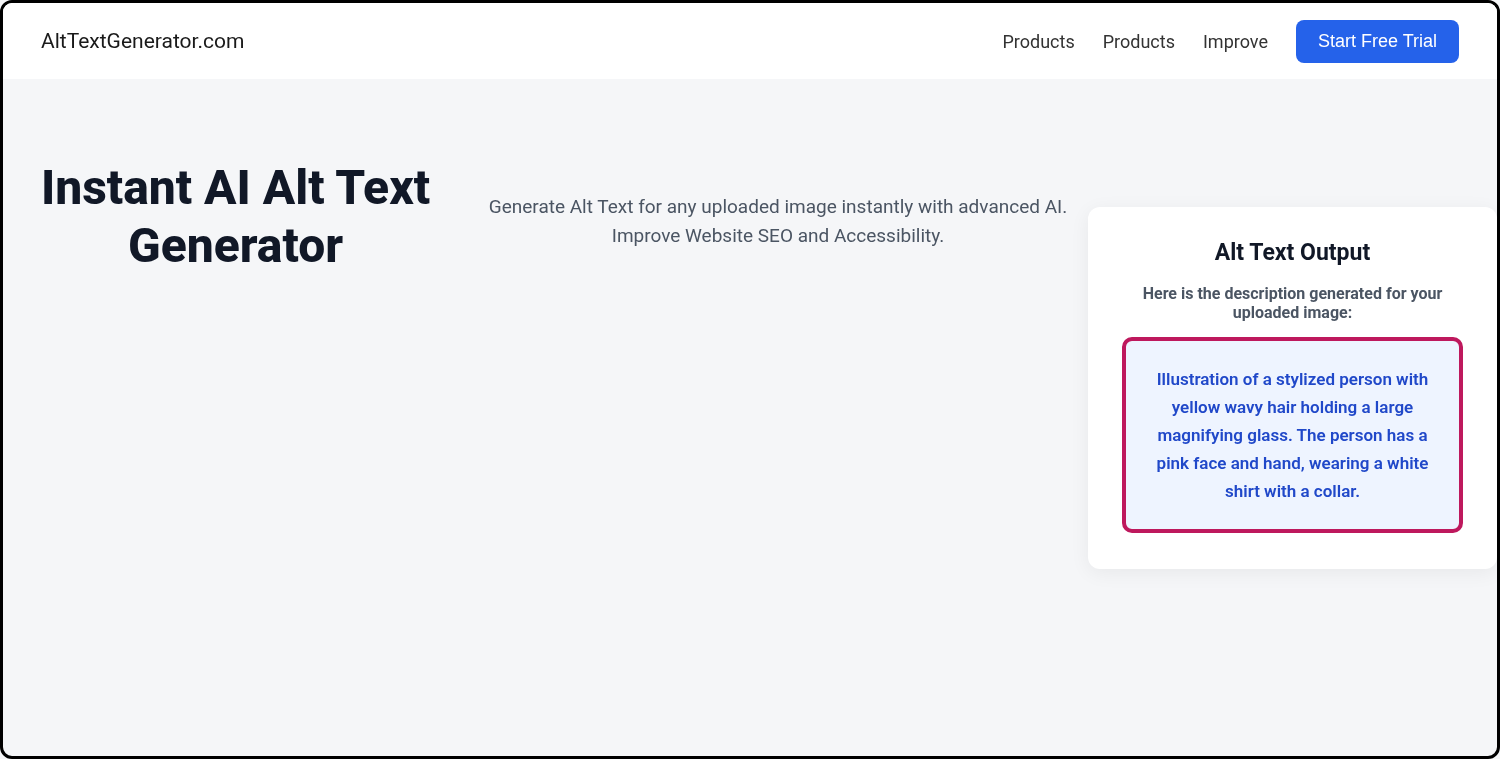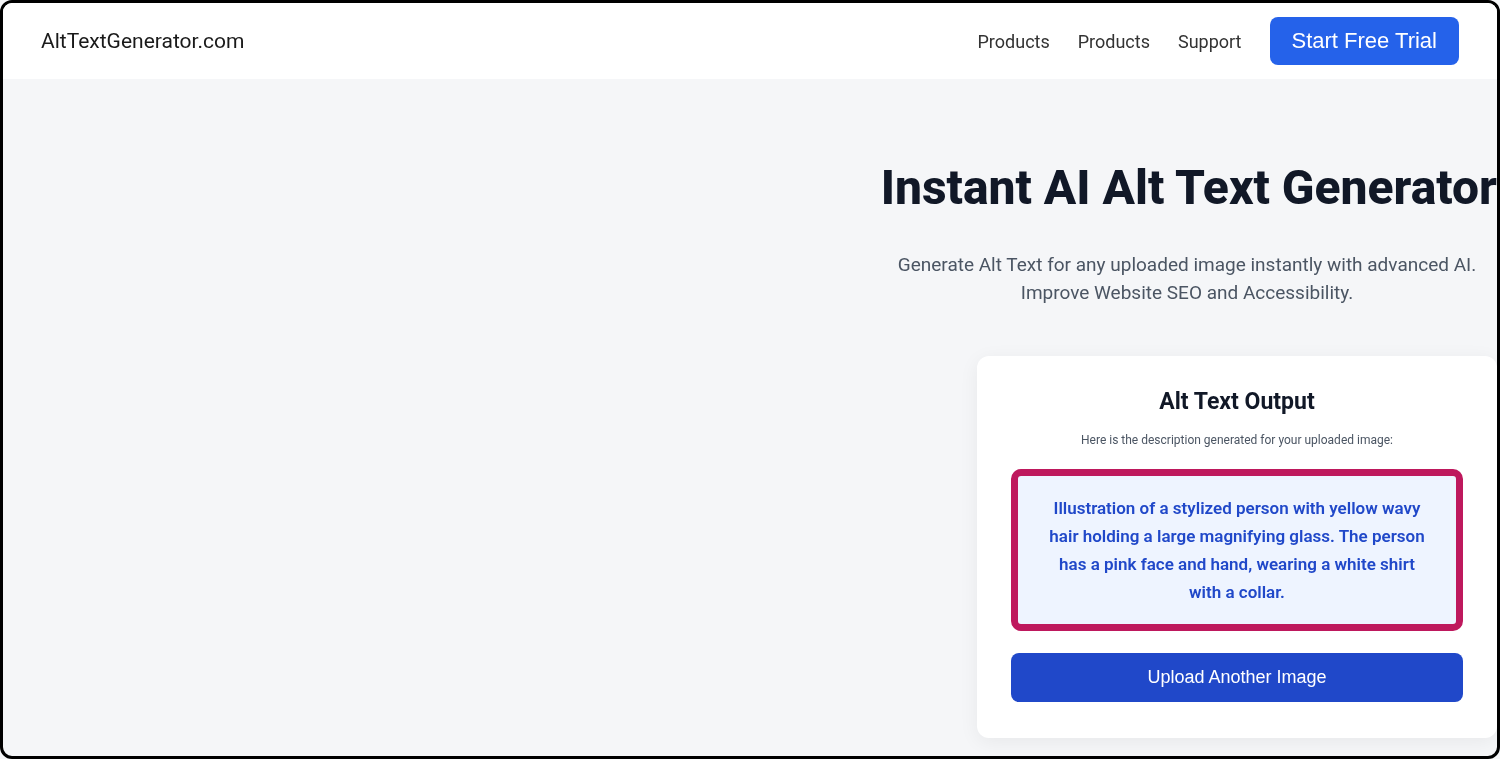--- a/index.html
+++ b/index.html
@@ -39,27 +39,27 @@
       color: #333;
       text-decoration: none;
       cursor: pointer;
     }
     .cta-button {
       background: #2562ea;
       color: #fff;
       border: none;
       padding: 11px 22px;
       border-radius: 8px;
-      font-size: 22px;
+      font-size: 18px;
       cursor: pointer;
     }
     .main {
       display: flex;
-      flex-direction: column;
-      align-items: flex-end;
+      flex-direction: row;
+      align-items: flex-start;
       padding-top: 80px;
     }
     .hero-title {
       font-size: 48px;
       font-weight: 800;
       color: #111827;
       text-align: center;
       line-height: 1.2;
       max-width: 700px;
     }
@@ -79,30 +79,31 @@
       margin-top: 48px;
       padding: 32px 34px 36px 34px;
       text-align: center;
     }
     .card-title {
       font-size: 23px;
       font-weight: 700;
       color: #111827;
     }
     .card-subtitle {
-      font-size: 12px;
+      font-size: 16px;
       color: #4b5563;
       margin-top: 18px;
+      font-weight: bold;
     }
     .output-box {
       background: #eef4ff;
-      border: 7px solid #be185d;
+      border: 4px solid #be185d;
       border-radius: 10px;
-      padding: 18px 24px;
-      margin-top: 22px;
+      padding: 24px 24px;
+      margin-top: 15px;
     }
     .output-text {
       color: #2048c9;
       font-size: 17px;
       font-weight: 600;
       line-height: 1.65;
       text-align: center;
     }
     .upload-button {
       background: #2048c9;
@@ -117,30 +118,29 @@
     }
   </style>
 </head>
 <body>
 
 <div class="header">
   <div class="logo">AltTextGenerator.com</div>
   <div class="nav">
     <a class="nav-link">Products</a>
     <a class="nav-link">Products</a>
-    <a class="nav-link">Support</a>
+    <a class="nav-link">Improve</a>
     <button class="cta-button">Start Free Trial</button>
   </div>
 </div>
 
 <div class="main">
   <h1 class="hero-title">Instant AI Alt Text Generator</h1>
   <p class="hero-subtitle">Generate Alt Text for any uploaded image instantly with advanced AI. Improve Website SEO and Accessibility.</p>
 
   <div class="card">
     <div class="card-title">Alt Text Output</div>
     <div class="card-subtitle">Here is the description generated for your uploaded image:</div>
     <div class="output-box">
       <div class="output-text">Illustration of a stylized person with yellow wavy hair holding a large magnifying glass. The person has a pink face and hand, wearing a white shirt with a collar.</div>
     </div>
-    <button class="upload-button">Upload Another Image</button>
   </div>
 </div>
 
 </body></html>

